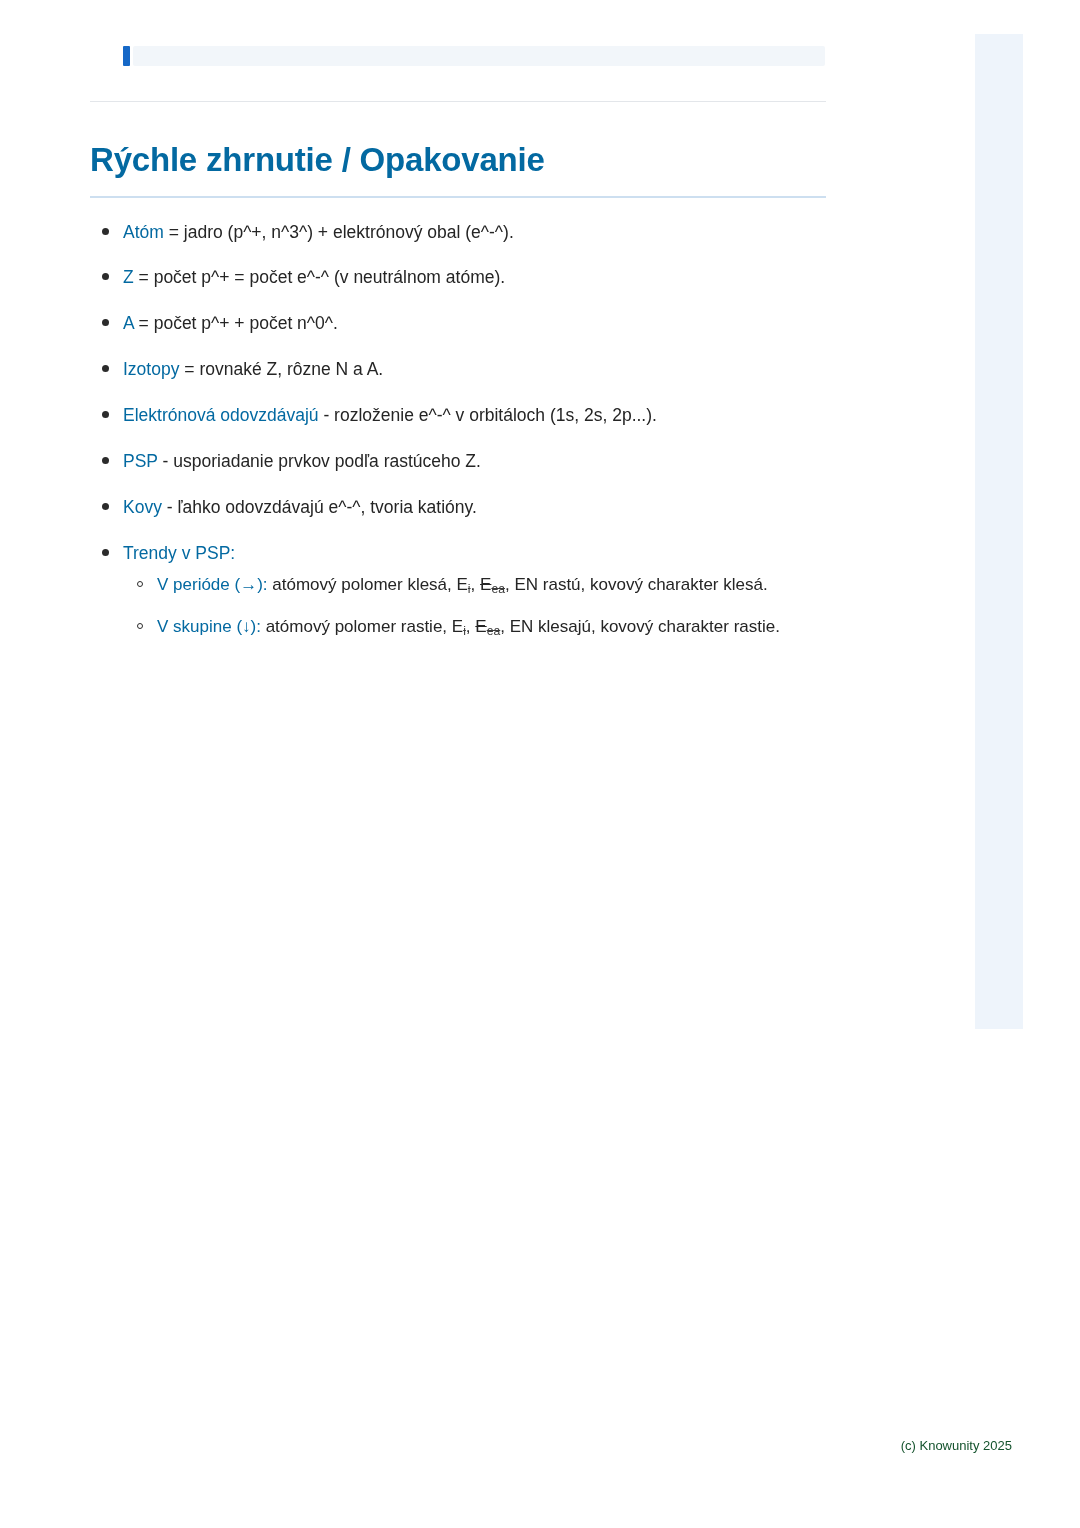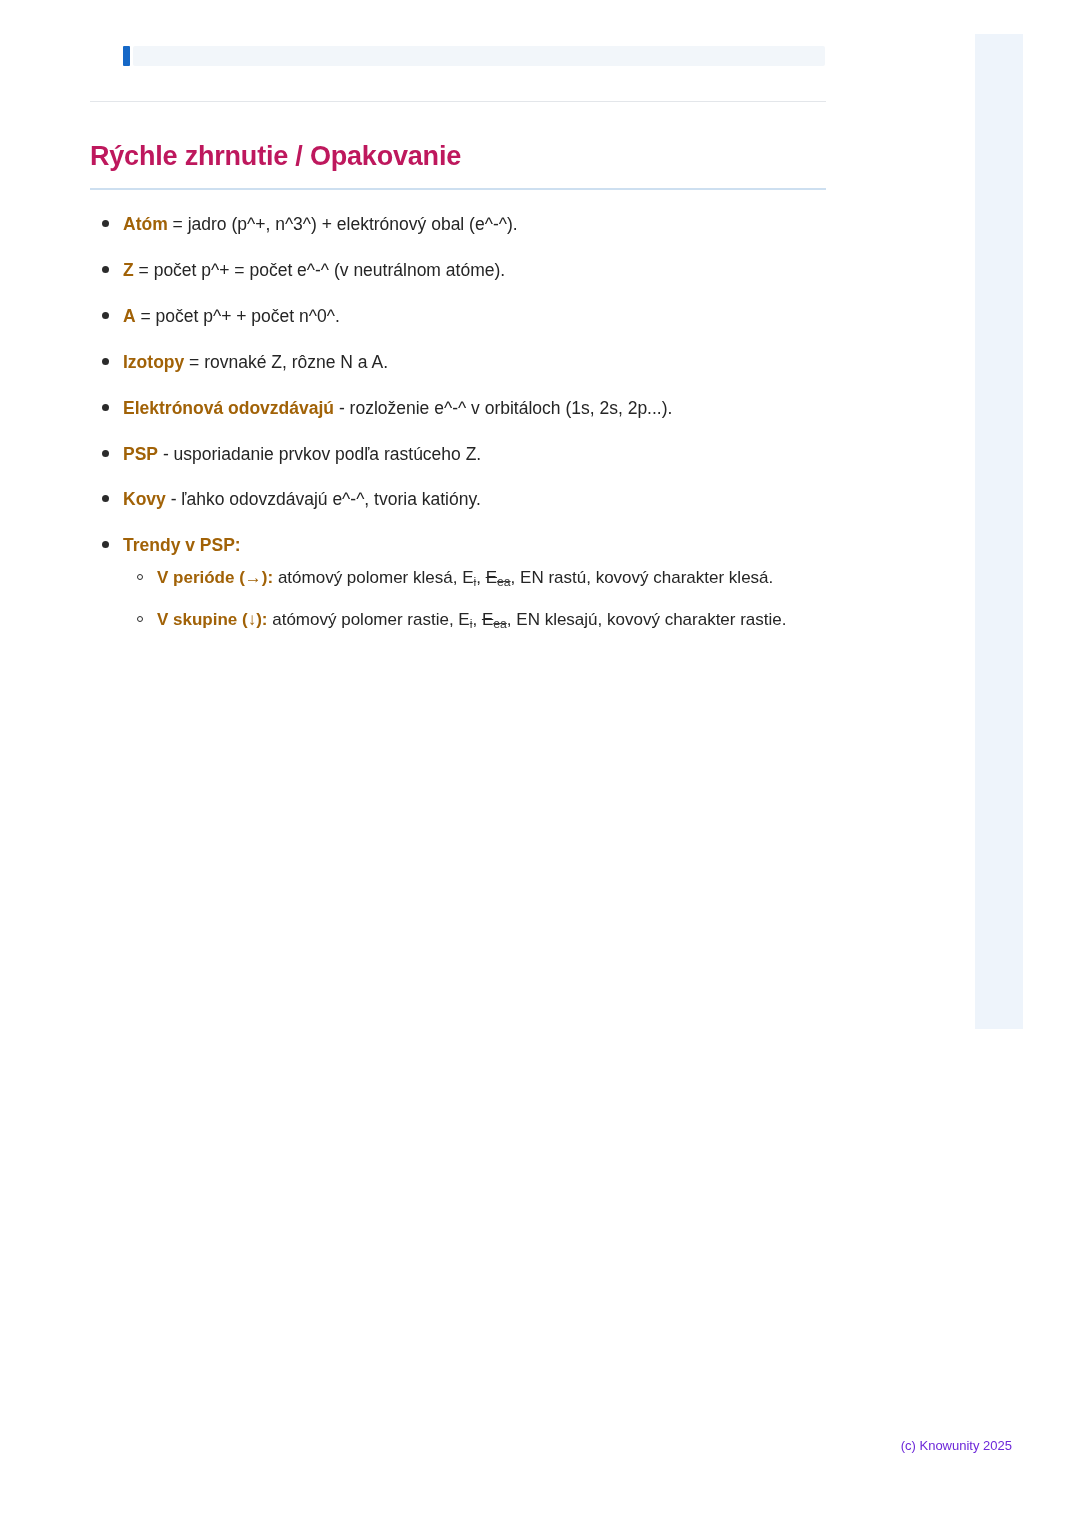--- a/index.html
+++ b/index.html
@@ -69,24 +69,24 @@
   }
 
   .content {
     position: absolute;
     left: 90px;
     top: 140px;
     width: 736px;
   }
 
   h1.title {
-    font-size: 27px;
+    font-size: 33px;
     line-height: 1.2;
     font-weight: bold;
-    color: #be185d;
+    color: #0369a1;
     margin: 0;
     padding: 0 0 16px 0;
     letter-spacing: -0.2px;
   }
   .title-rule {
     width: 736px;
     height: 2px;
     background: #cddff0;
     margin-bottom: 22px;
   }
@@ -133,36 +133,36 @@
     left: 14px;
     top: 8px;
     width: 6px;
     height: 6px;
     border-radius: 50%;
     border: 1.4px solid #2b2b2b;
     background: transparent;
     box-sizing: border-box;
   }
 
-  b, .b { font-weight: bold; color: #a16207; }
+  b, .b { font-weight: normal; color: #0369a1; }
   .strike-sub {
     font-size: 0.72em;
     vertical-align: -0.22em;
     text-decoration: line-through;
     color: #3a3a3a;
   }
 
   .footer {
     position: absolute;
     left: 0;
     top: 1438px;
     width: 1012px;
     text-align: right;
     font-size: 13px;
-    color: #6d28d9;
+    color: #14532d;
   }
 </style>
 </head>
 <body>
 
 <div class="page">
 
   <div class="side-strip"></div>
 
   <div class="topbar">

